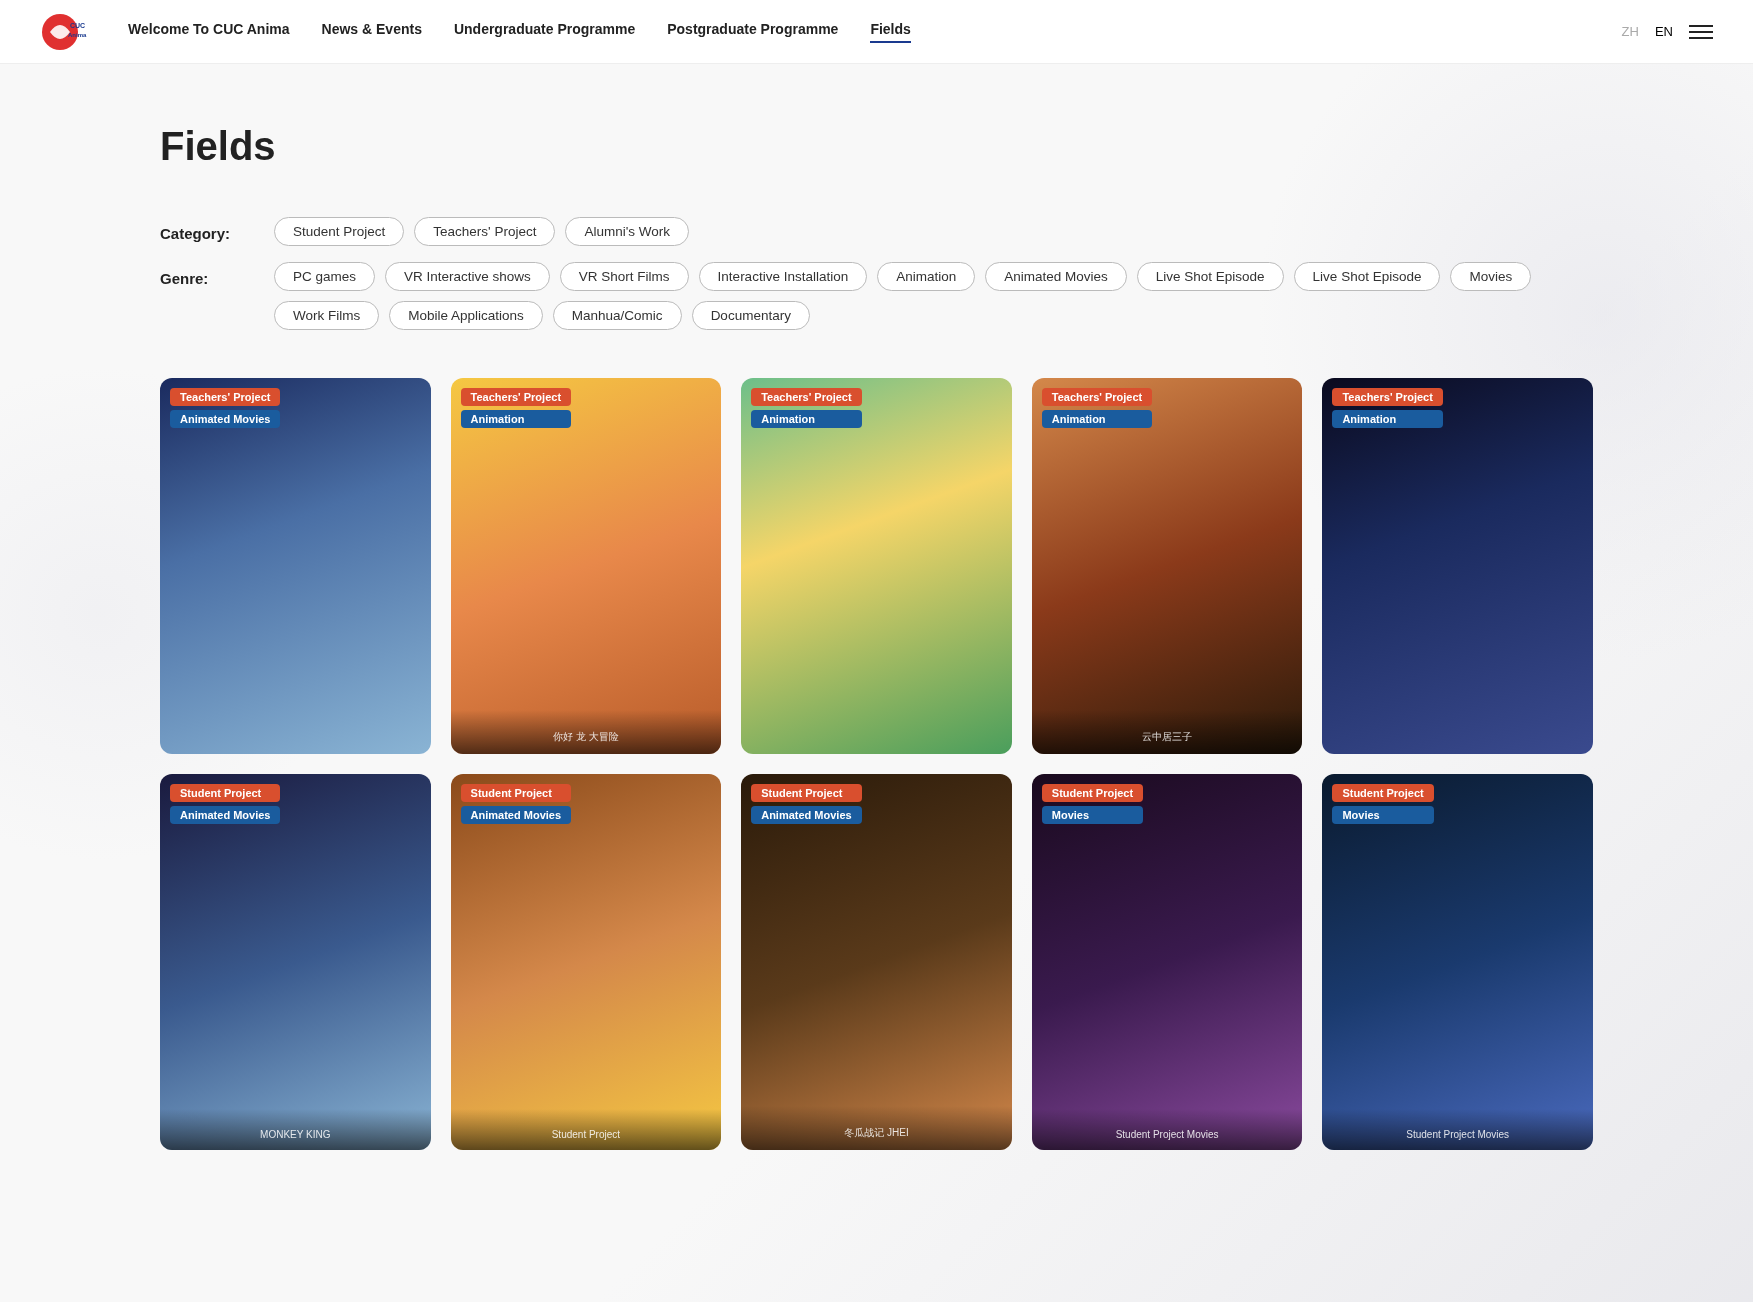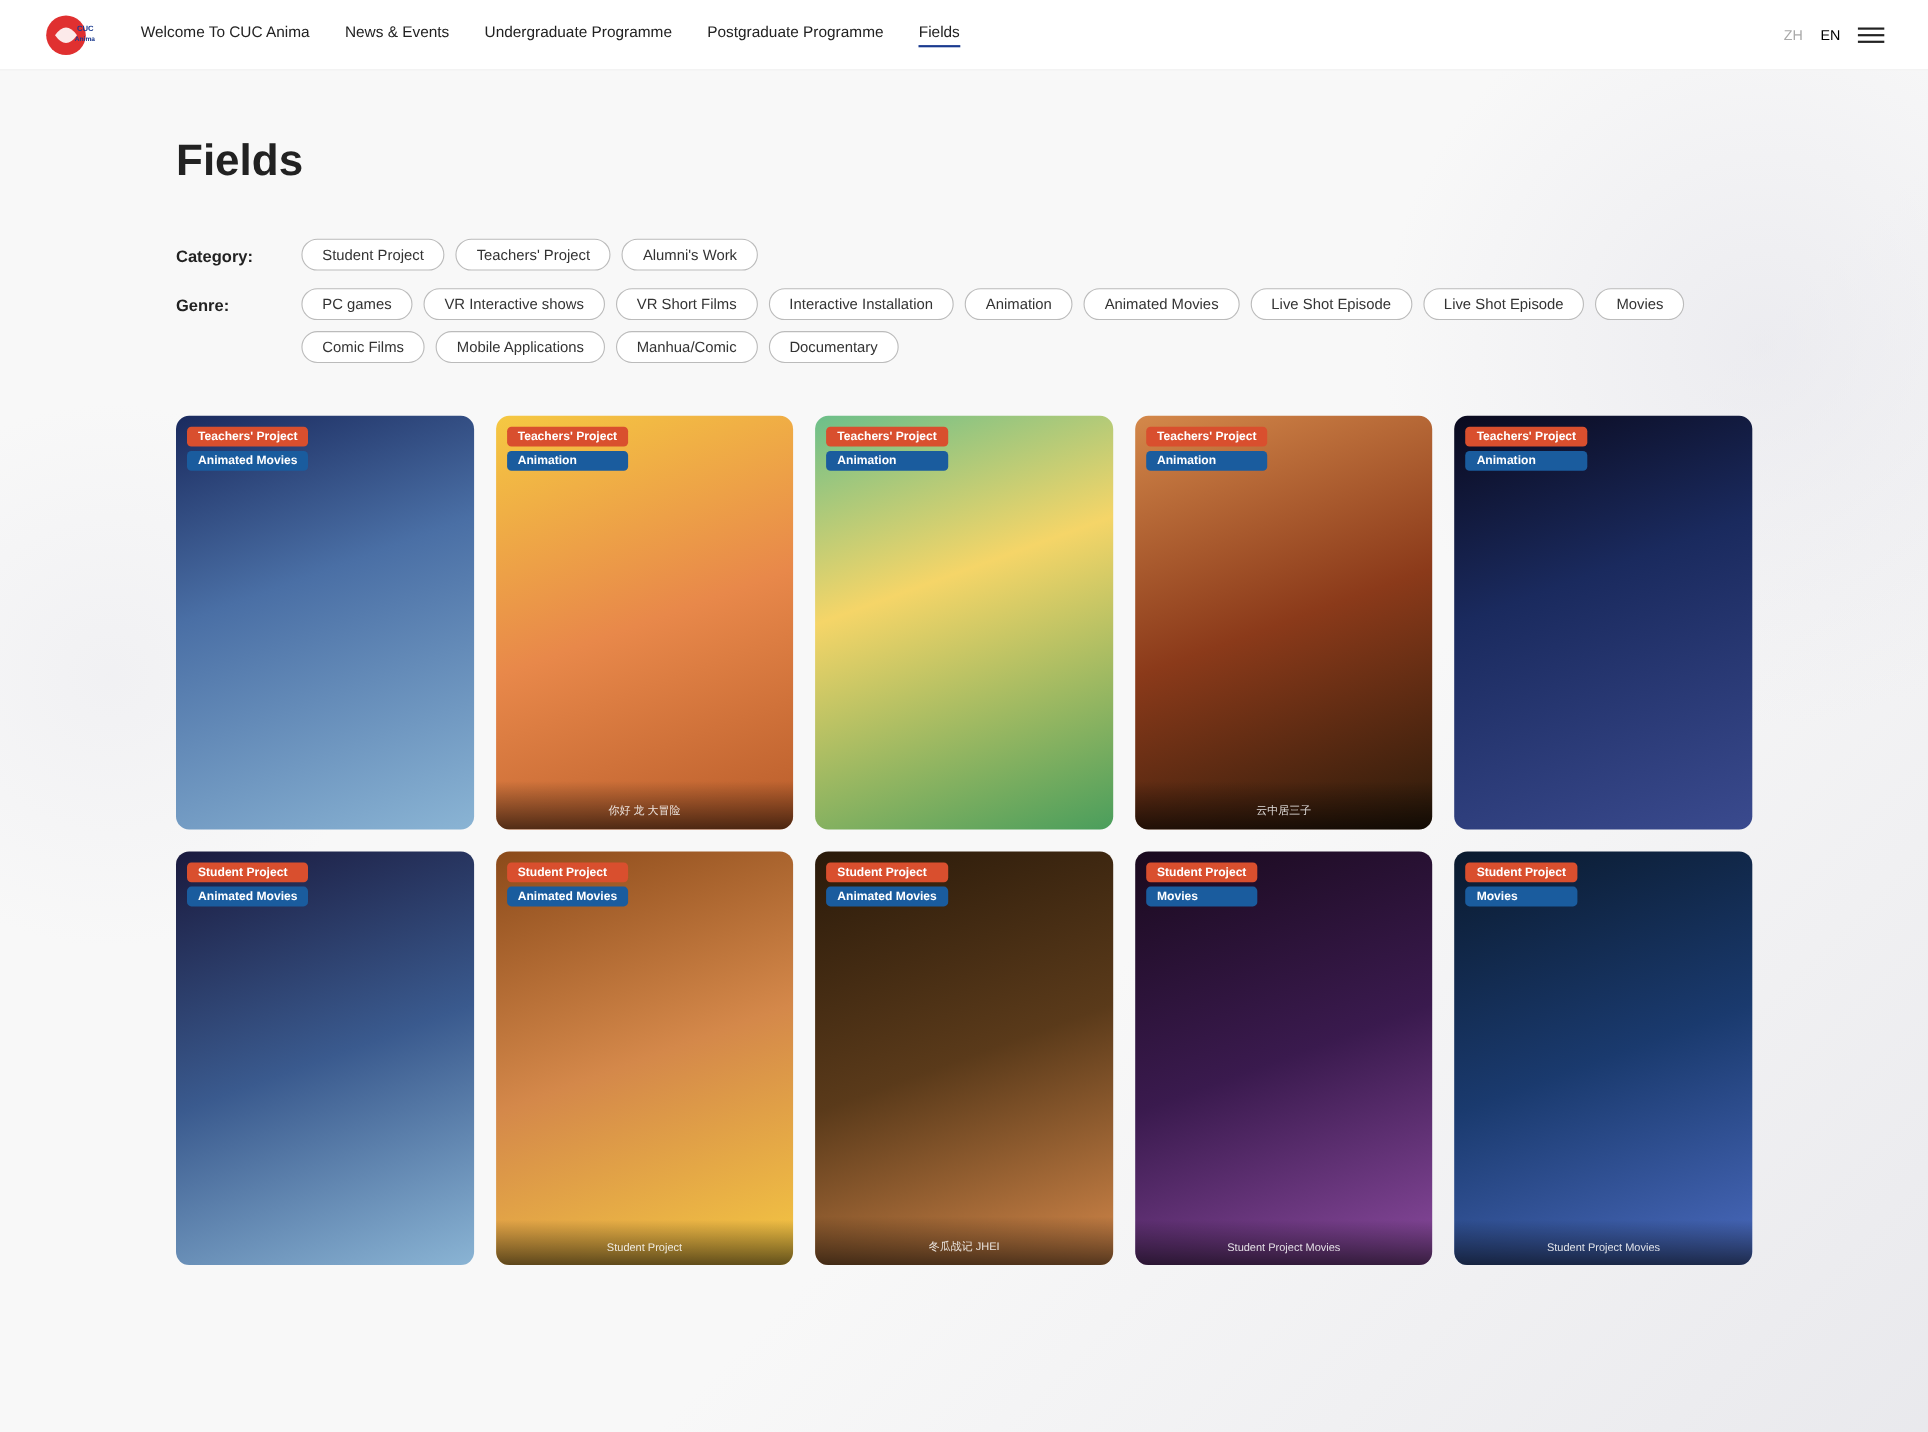--- a/index.html
+++ b/index.html
@@ -9,21 +9,21 @@
     .navbar {
       display: flex; align-items: center;
       padding: 0 40px; height: 64px;
       border-bottom: 1px solid #eee;
       position: relative; z-index: 10;
     }
     .logo { display: flex; align-items: center; margin-right: 32px; }
     .logo-svg { width: 56px; height: 44px; }
     .nav-links { display: flex; gap: 32px; flex: 1; }
     .nav-link {
-      font-size: 14px; font-weight: 400; color: #222;
+      font-size: 14px; font-weight: 700; color: #222;
       text-decoration: none; padding-bottom: 4px;
       border-bottom: 2px solid transparent;
       cursor: pointer; white-space: nowrap;
     }
     .nav-link.active { border-bottom-color: #1a3a8f; }
     .nav-right { display: flex; align-items: center; gap: 16px; margin-left: auto; }
     .lang-btn { font-size: 13px; color: #000000; cursor: pointer; font-weight: 500; }
     .lang-btn.inactive { color: #aaa; }
     .menu-btn { display: flex; flex-direction: column; gap: 4px; cursor: pointer; }
     .menu-line { width: 24px; height: 2px; background: #222; }
@@ -160,21 +160,21 @@
       <div class="filter-tags">
         <button class="filter-tag">PC games</button>
         <button class="filter-tag">VR Interactive shows</button>
         <button class="filter-tag">VR Short Films</button>
         <button class="filter-tag">Interactive Installation</button>
         <button class="filter-tag">Animation</button>
         <button class="filter-tag">Animated Movies</button>
         <button class="filter-tag">Live Shot Episode</button>
         <button class="filter-tag">Live Shot Episode</button>
         <button class="filter-tag">Movies</button>
-        <button class="filter-tag">Comic Films</button>
+        <button class="filter-tag">Work Films</button>
         <button class="filter-tag">Mobile Applications</button>
         <button class="filter-tag">Manhua/Comic</button>
         <button class="filter-tag">Documentary</button>
       </div>
     </div>
 
     <div class="cards-grid" id="cards-grid">
     <div class="card card-c1">
       <div class="card-bg"></div>
       <div class="card-badges">
@@ -211,20 +211,21 @@
         <span class="badge badge-teachers">Teachers' Project</span>
         <span class="badge badge-genre">Animation</span>
       </div>
     </div>
         <div class="card card-c6">
       <div class="card-bg"></div>
       <div class="card-badges">
         <span class="badge badge-student">Student Project</span>
         <span class="badge badge-genre">Animated Movies</span>
       </div>
+      <div class="card-overlay-text">MONKEY KING</div>
     </div>
         <div class="card card-c7">
       <div class="card-bg"></div>
       <div class="card-badges">
         <span class="badge badge-student">Student Project</span>
         <span class="badge badge-genre">Animated Movies</span>
       </div>
       <div class="card-overlay-text">Student Project</div>
     </div>
         <div class="card card-c8">

